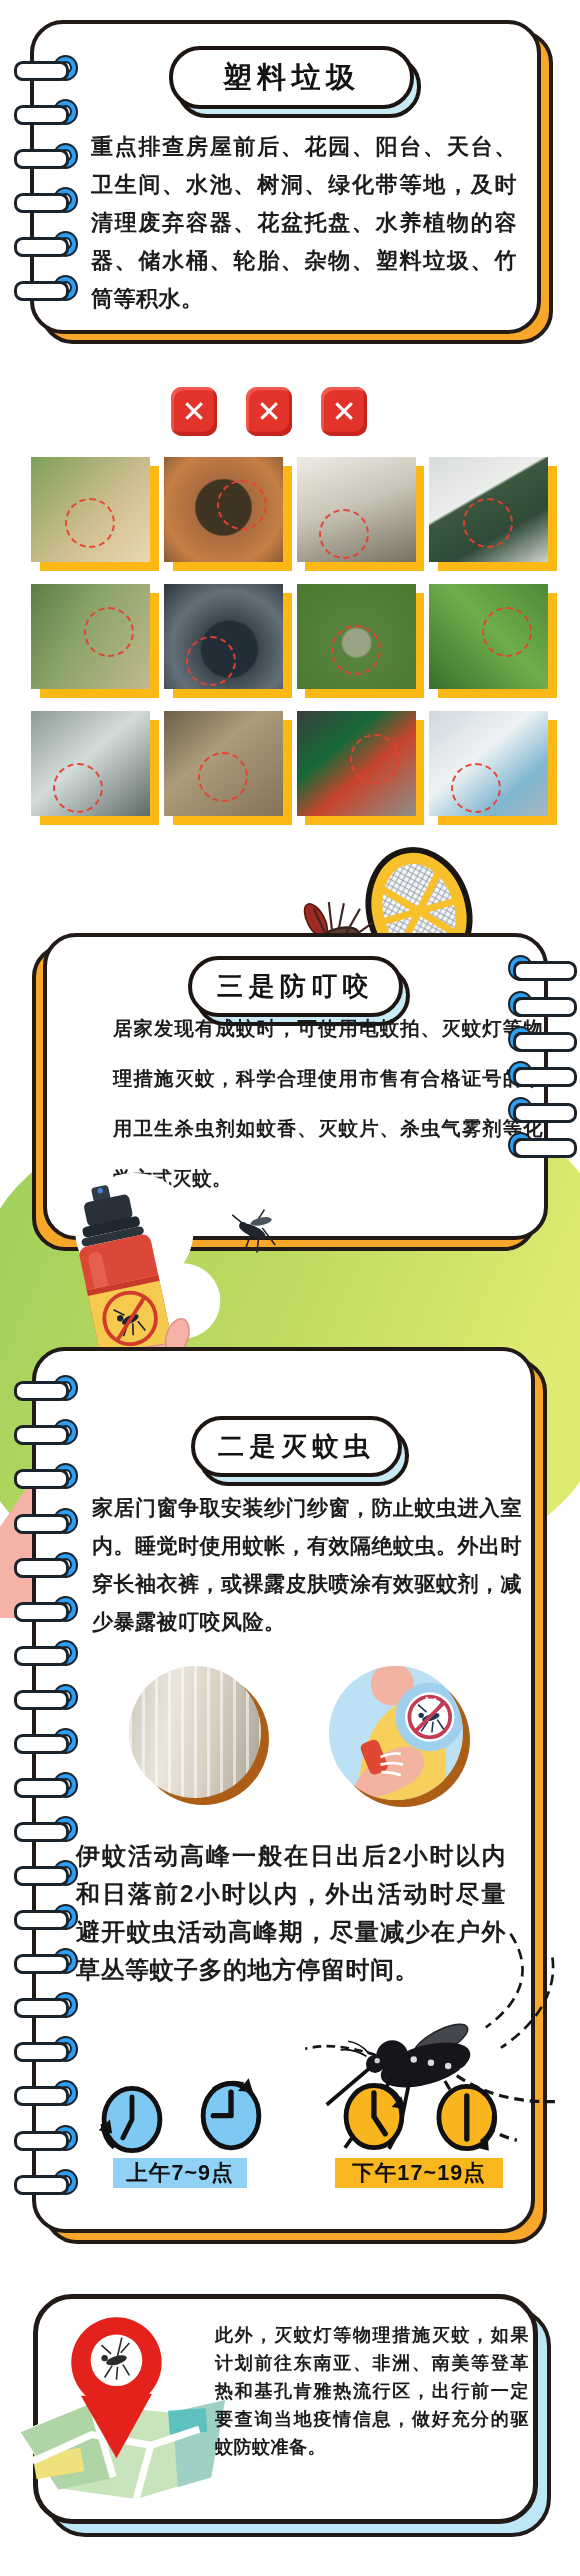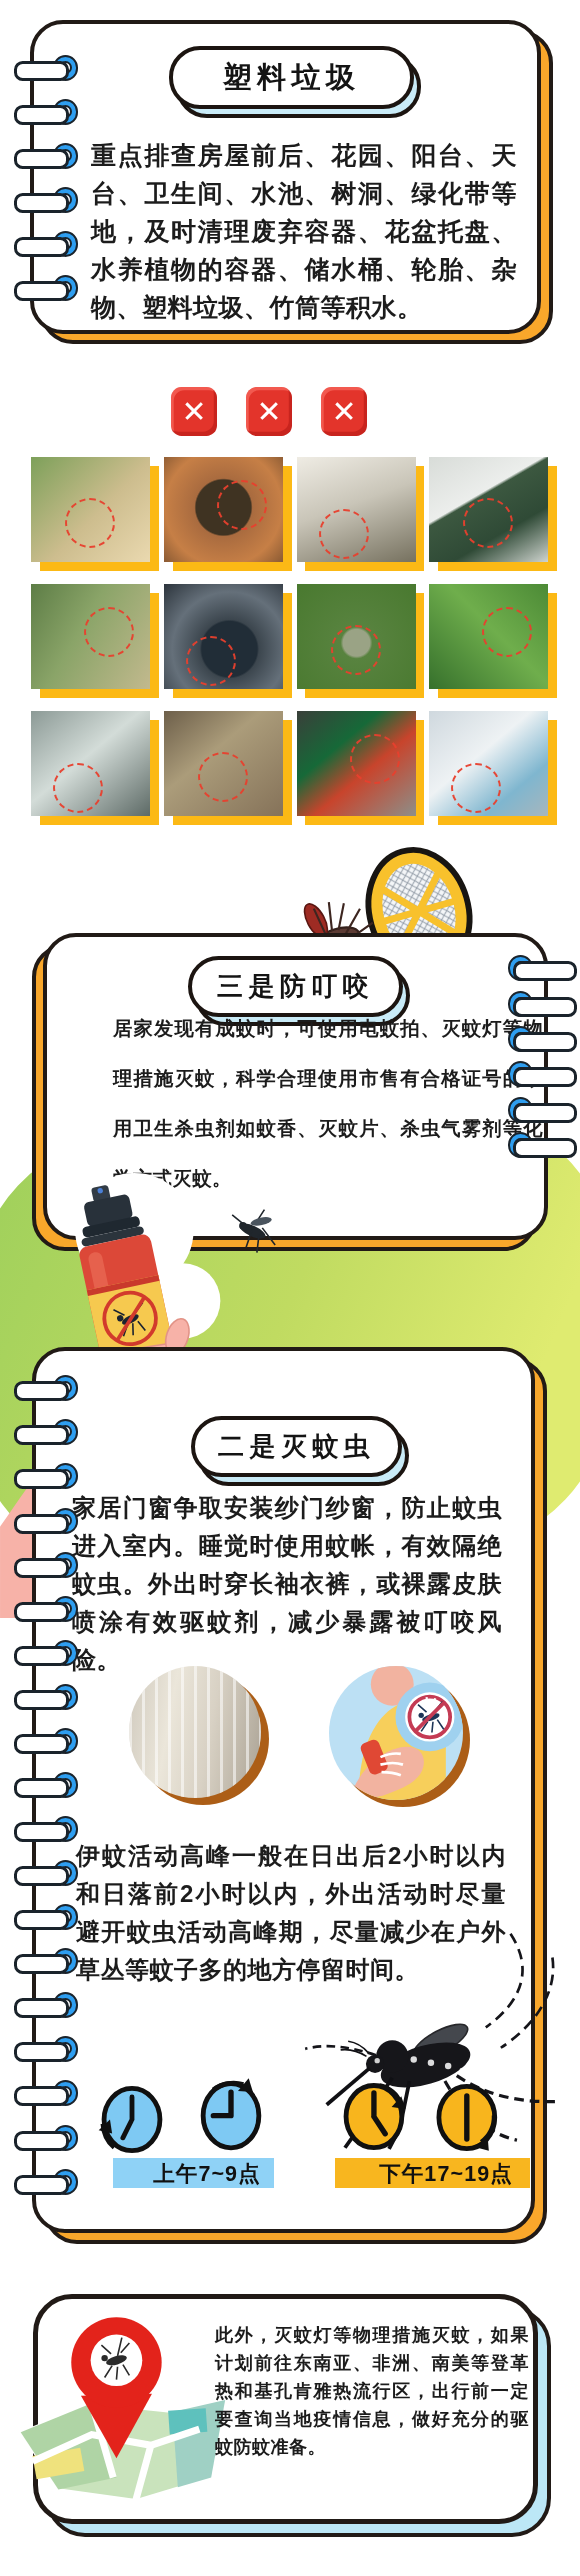--- a/index.html
+++ b/index.html
@@ -44,36 +44,36 @@
   
   .green-blob{background:linear-gradient(115deg,#a2d15c 8%,#c0db61 48%,#dfeb70 82%);
               border-radius:172px 129px 161px 140px;transform:rotate(-2deg);}
   
   .circle-shadow{position:absolute;border-radius:50%;background:#AC5E17;}
   .circle-img{position:absolute;border-radius:50%;overflow:hidden;}
   .net-photo{width:100%;height:100%;
      background:repeating-linear-gradient(90deg,rgba(255,255,255,.55) 0 3.2px,rgba(255,255,255,0) 3.2px 13px),
                 linear-gradient(100deg,#cfc9bd,#ebe6da 32%,#d8d1c4 60%,#aaa294);}
   
-  .time-label{position:absolute;display:flex;align-items:center;justify-content:center;
-              font-weight:900;font-size:21.5px;letter-spacing:1.1px;color:#111;padding-left:27px;}
+  .time-label{position:absolute;display:flex;justify-content:center;
+              font-weight:900;font-size:21.5px;letter-spacing:1.1px;color:#111;}
   svg{display:block;}
 </style>
 </head>
 <body>
 
 <div class="abs green-blob" style="left:-27px;top:1126px;width:634px;height:430px;"></div>
 
 <div class="abs card-shadow" style="left:40px;top:30px;width:513px;height:314px;"></div>
 <div class="abs card" style="left:30px;top:20.4px;width:511px;height:314px;"></div>
 <div class="abs pill-shadow" style="left:176px;top:55px;width:245px;height:63px;"></div>
 <div class="abs pill" style="left:169px;top:46px;width:245px;height:63px;font-size:29px;">
   <span>塑料垃圾</span>
 </div>
-<div class="abs para" style="left:91px;top:128px;width:426px;font-size:25px;line-height:38px;letter-spacing:0.5px;margin-top:8px;">重点排查房屋前后、花园、阳台、天台、卫生间、水池、树洞、绿化带等地，及时清理废弃容器、花盆托盘、水养植物的容器、储水桶、轮胎、杂物、塑料垃圾、竹筒等积水。</div>
+<div class="abs para" style="left:91px;top:128px;width:426px;font-size:22px;line-height:38px;letter-spacing:0.5px;">重点排查房屋前后、花园、阳台、天台、卫生间、水池、树洞、绿化带等地，及时清理废弃容器、花盆托盘、水养植物的容器、储水桶、轮胎、杂物、塑料垃圾、竹筒等积水。</div>
 
 <div class="abs" id="xrow" style="left:0;top:0;width:0;height:0;"></div>
 
 <div class="abs" id="photogrid" style="left:0;top:0;width:0;height:0;"></div>
 
 <svg class="abs" style="left:258px;top:828px;" width="322" height="215" viewBox="0 0 600 400">
   <defs>
     <pattern id="mesh" width="14" height="14" patternUnits="userSpaceOnUse">
       <rect width="14" height="14" fill="#f4f6f8"></rect>
       <path d="M0,0 L14,14 M14,0 L0,14" stroke="#9aa3ad" stroke-width="2"></path>
@@ -155,21 +155,21 @@
     <ellipse cx="330" cy="306" rx="20" ry="34" transform="rotate(18 330 306)"></ellipse>
   </g>
 </svg>
 
 <div class="abs card-shadow" style="left:44px;top:1358px;width:503px;height:886px;"></div>
 <div class="abs card" style="left:32px;top:1347px;width:503px;height:886px;"></div>
 <div class="abs pill-shadow" style="left:198px;top:1425px;width:211px;height:61px;"></div>
 <div class="abs pill" style="left:191px;top:1416px;width:211px;height:61px;font-size:26px;">
   <span>二是灭蚊虫</span>
 </div>
-<div class="abs para" style="left:72px;top:1489px;width:430px;font-size:24px;line-height:38px;letter-spacing:0.5px;">家居门窗争取安装纱门纱窗，防止蚊虫进入室内。睡觉时使用蚊帐，有效隔绝蚊虫。外出时穿长袖衣裤，或裸露皮肤喷涂有效驱蚊剂，减少暴露被叮咬风险。</div>
+<div class="abs para" style="left:92px;top:1489px;width:430px;font-size:21px;line-height:38px;letter-spacing:0.5px;">家居门窗争取安装纱门纱窗，防止蚊虫进入室内。睡觉时使用蚊帐，有效隔绝蚊虫。外出时穿长袖衣裤，或裸露皮肤喷涂有效驱蚊剂，减少暴露被叮咬风险。</div>
 
 <div class="circle-shadow" style="left:137px;top:1673px;width:132px;height:132px;"></div>
 <div class="circle-img" style="left:129px;top:1666px;width:132px;height:132px;">
   <div class="net-photo"></div>
 </div>
 <div class="circle-shadow" style="left:336px;top:1673px;width:134px;height:134px;"></div>
 <div class="circle-img" style="left:329px;top:1666px;width:134px;height:134px;background:#BCE0F4;">
   <svg width="134" height="134" viewBox="0 0 250 250">
     <path d="M55,250 C55,150 88,92 130,72 C172,52 212,84 218,142 L218,250 Z" fill="#F7CF5B"></path>
     <circle cx="118" cy="34" r="40" fill="#F2B3A0"></circle>

